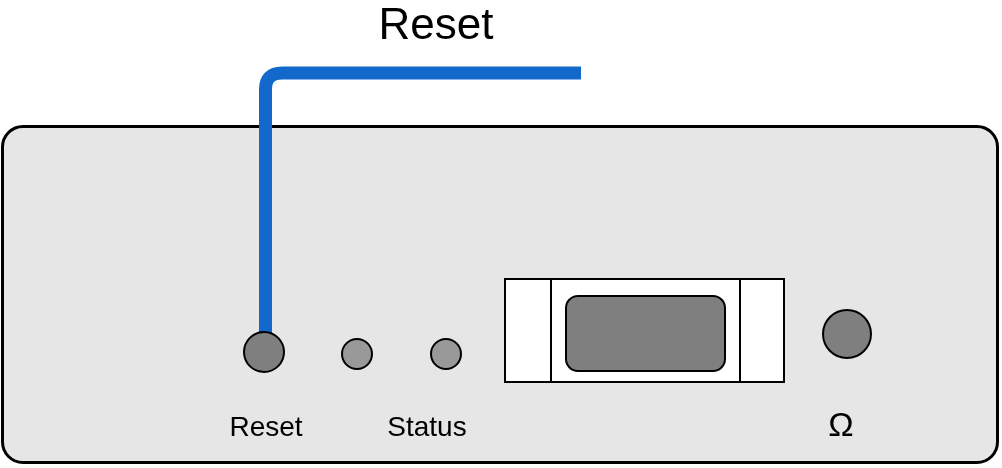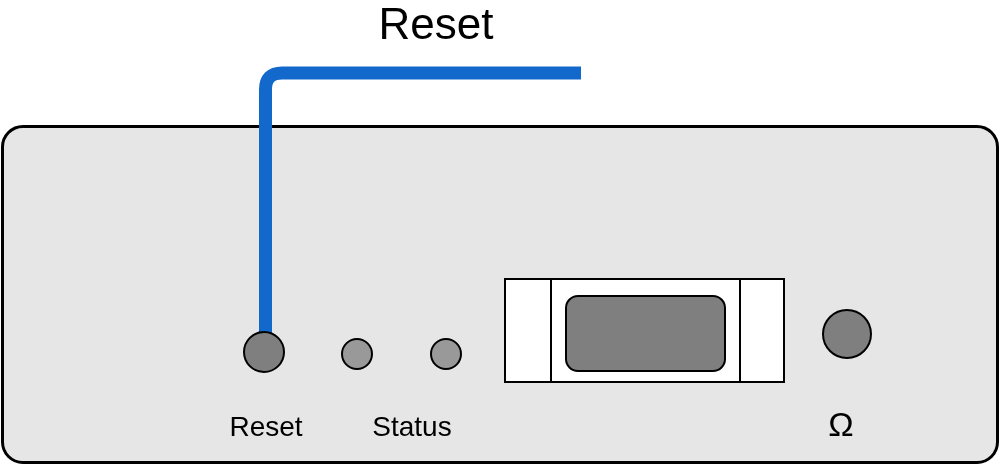--- a/index.html
+++ b/index.html
@@ -120,21 +120,21 @@
   }
   
   .panel-label {
     position: absolute;
     transform: translateX(-50%);
     color: #000000;
     white-space: nowrap;
     z-index: 4;
   }
   .label-reset  { left: 266px; top: 413px; font-size: 28px; line-height: 1; }
-  .label-status { left: 412px; top: 413px; font-size: 28px; line-height: 1; }
+  .label-status { left: 427px; top: 413px; font-size: 28px; line-height: 1; }
   .label-omega  { left: 841px; top: 407px; font-size: 34px; line-height: 1; }
 </style>
 </head>
 <body>
 
 <div class="stage">
 
   <div class="callout-title">Reset</div>
 
   <div class="panel"></div>

